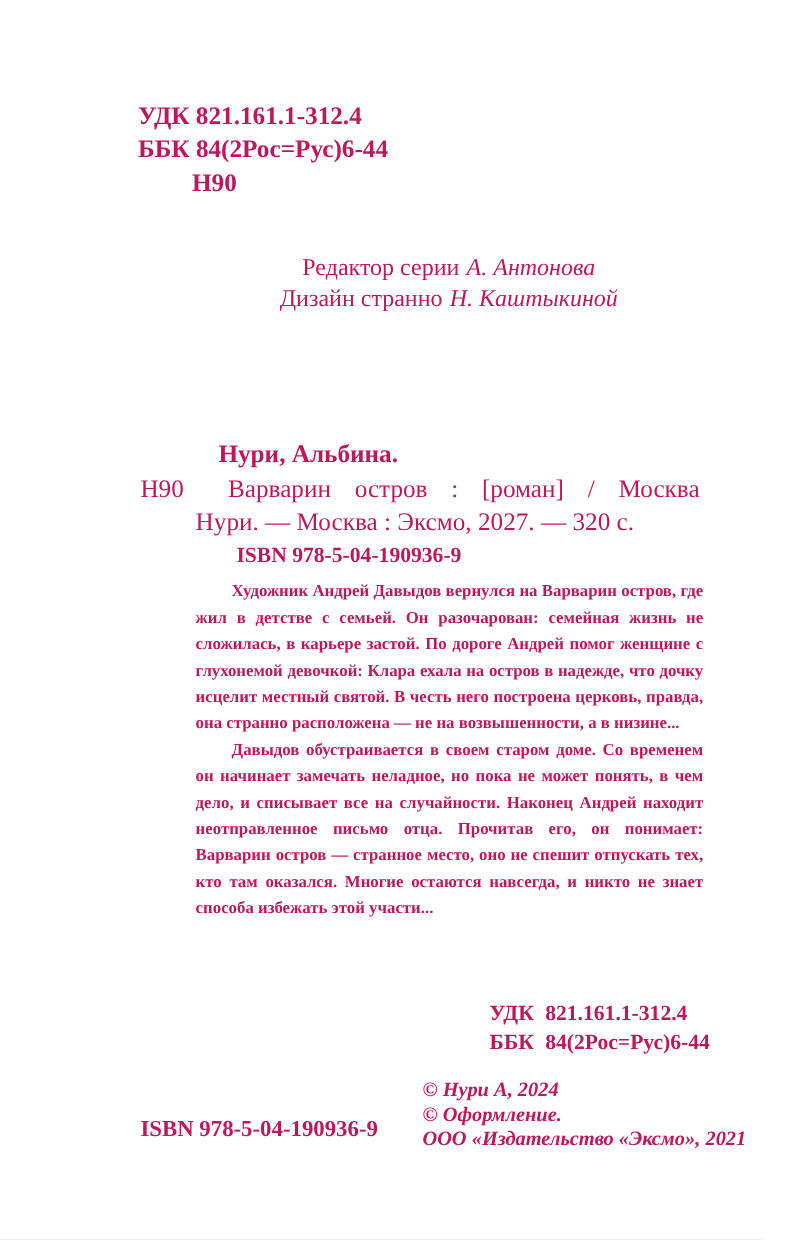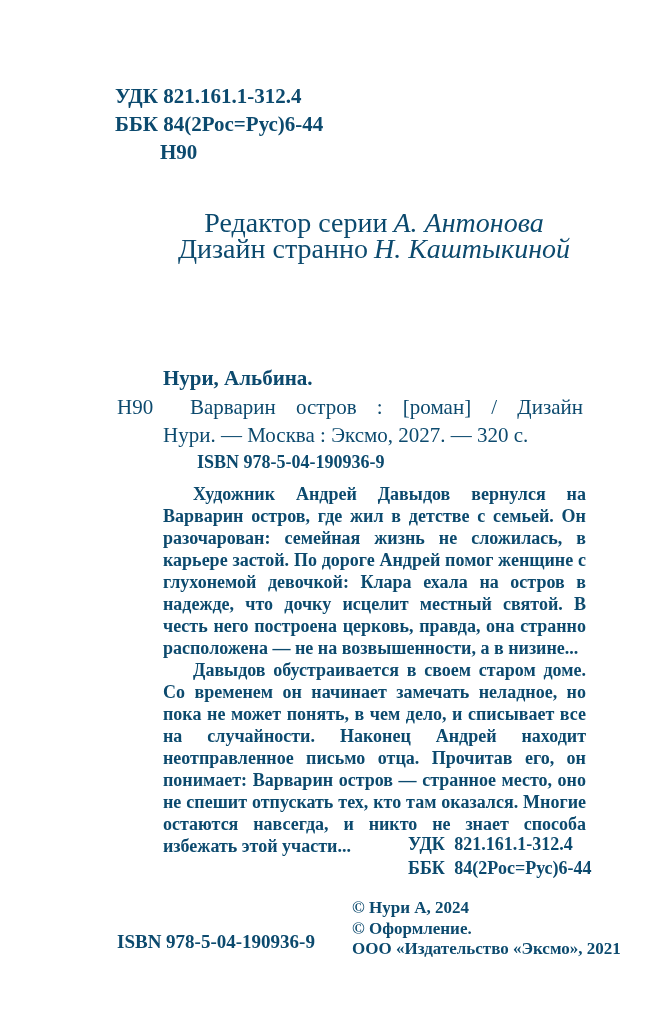--- a/index.html
+++ b/index.html
@@ -6,21 +6,21 @@
     margin: 0;
     padding: 0;
     background: #e8e8e8;
   }
   .page {
     position: relative;
     width: 661px;
     height: 1033px;
     margin: 0 auto;
     background: #ffffff;
-    color: #0c4a6e;
+    color: #be185d;
     font-family: "Liberation Serif", "DejaVu Serif", serif;
     overflow: hidden;
   }
   .abs { position: absolute; }
 
   
   .top-block {
     left: 115px;
     top: 82px;
     font-size: 21px;
@@ -29,28 +29,28 @@
     white-space: nowrap;
   }
   .top-block .code-line { padding-left: 45px; }
 
   
   .credits {
     left: 163px;
     top: 210px;
     width: 422px;
     text-align: center;
-    font-size: 28px;
+    font-size: 20px;
     line-height: 26px;
   }
   .credits .name { font-style: italic; margin-left: 6px; }
 
   
   .card-author {
-    left: 163px;
+    left: 182px;
     top: 366px;
     font-size: 21px;
     font-weight: bold;
     white-space: nowrap;
   }
   .card-code {
     left: 117px;
     top: 395px;
     font-size: 21px;
     white-space: nowrap;
@@ -77,21 +77,21 @@
     font-size: 18px;
     font-weight: bold;
     white-space: nowrap;
   }
 
   
   .annotation {
     left: 163px;
     top: 483px;
     width: 423px;
-    font-size: 18px;
+    font-size: 14px;
     font-weight: bold;
     line-height: 22px;
     text-align: justify;
   }
   .annotation p {
     margin: 0;
     text-indent: 30px;
   }
 
   
@@ -106,20 +106,21 @@
   }
 
   
   .copyright {
     left: 352px;
     top: 898px;
     font-size: 17px;
     font-weight: bold;
     line-height: 20.5px;
     white-space: nowrap;
+    font-style: italic;
   }
 
   
   .isbn-footer {
     left: 117px;
     top: 931px;
     font-size: 19px;
     font-weight: bold;
     white-space: nowrap;
   }
@@ -139,21 +140,21 @@
     <div>
       <span>Редактор серии</span><span class="name">А. Антонова</span>
     </div>
     <div>
       <span>Дизайн странно</span><span class="name">Н. Каштыкиной</span>
     </div>
   </div>
 
   <div class="abs card-author">Нури, Альбина.</div>
   <div class="abs card-code">Н90</div>
-  <div class="abs card-title-1">Варварин остров : [роман] / Дизайн</div>
+  <div class="abs card-title-1">Варварин остров : [роман] / Москва</div>
   <div class="abs card-title-2">Нури. — Москва : Эксмо, 2027. — 320 с.</div>
   <div class="abs card-isbn">ISBN 978-5-04-190936-9</div>
 
   <div class="abs annotation">
     <p>Художник Андрей Давыдов вернулся на Варварин остров, где жил в детстве с семьей. Он разочарован: семейная жизнь не сложилась, в карьере застой. По дороге Андрей помог женщине с глухонемой девочкой: Клара ехала на остров в надежде, что дочку исцелит местный святой. В честь него построена церковь, правда, она странно расположена — не на возвышенности, а в низине...</p>
     <p>Давыдов обустраивается в своем старом доме. Со временем он начинает замечать неладное, но пока не может понять, в чем дело, и списывает все на случайности. Наконец Андрей находит неотправленное письмо отца. Прочитав его, он понимает: Варварин остров — странное место, оно не спешит отпускать тех, кто там оказался. Многие остаются навсегда, и никто не знает способа избежать этой участи...</p>
   </div>
 
   <div class="abs class-block">
     <div>УДК 821.161.1-312.4</div>

